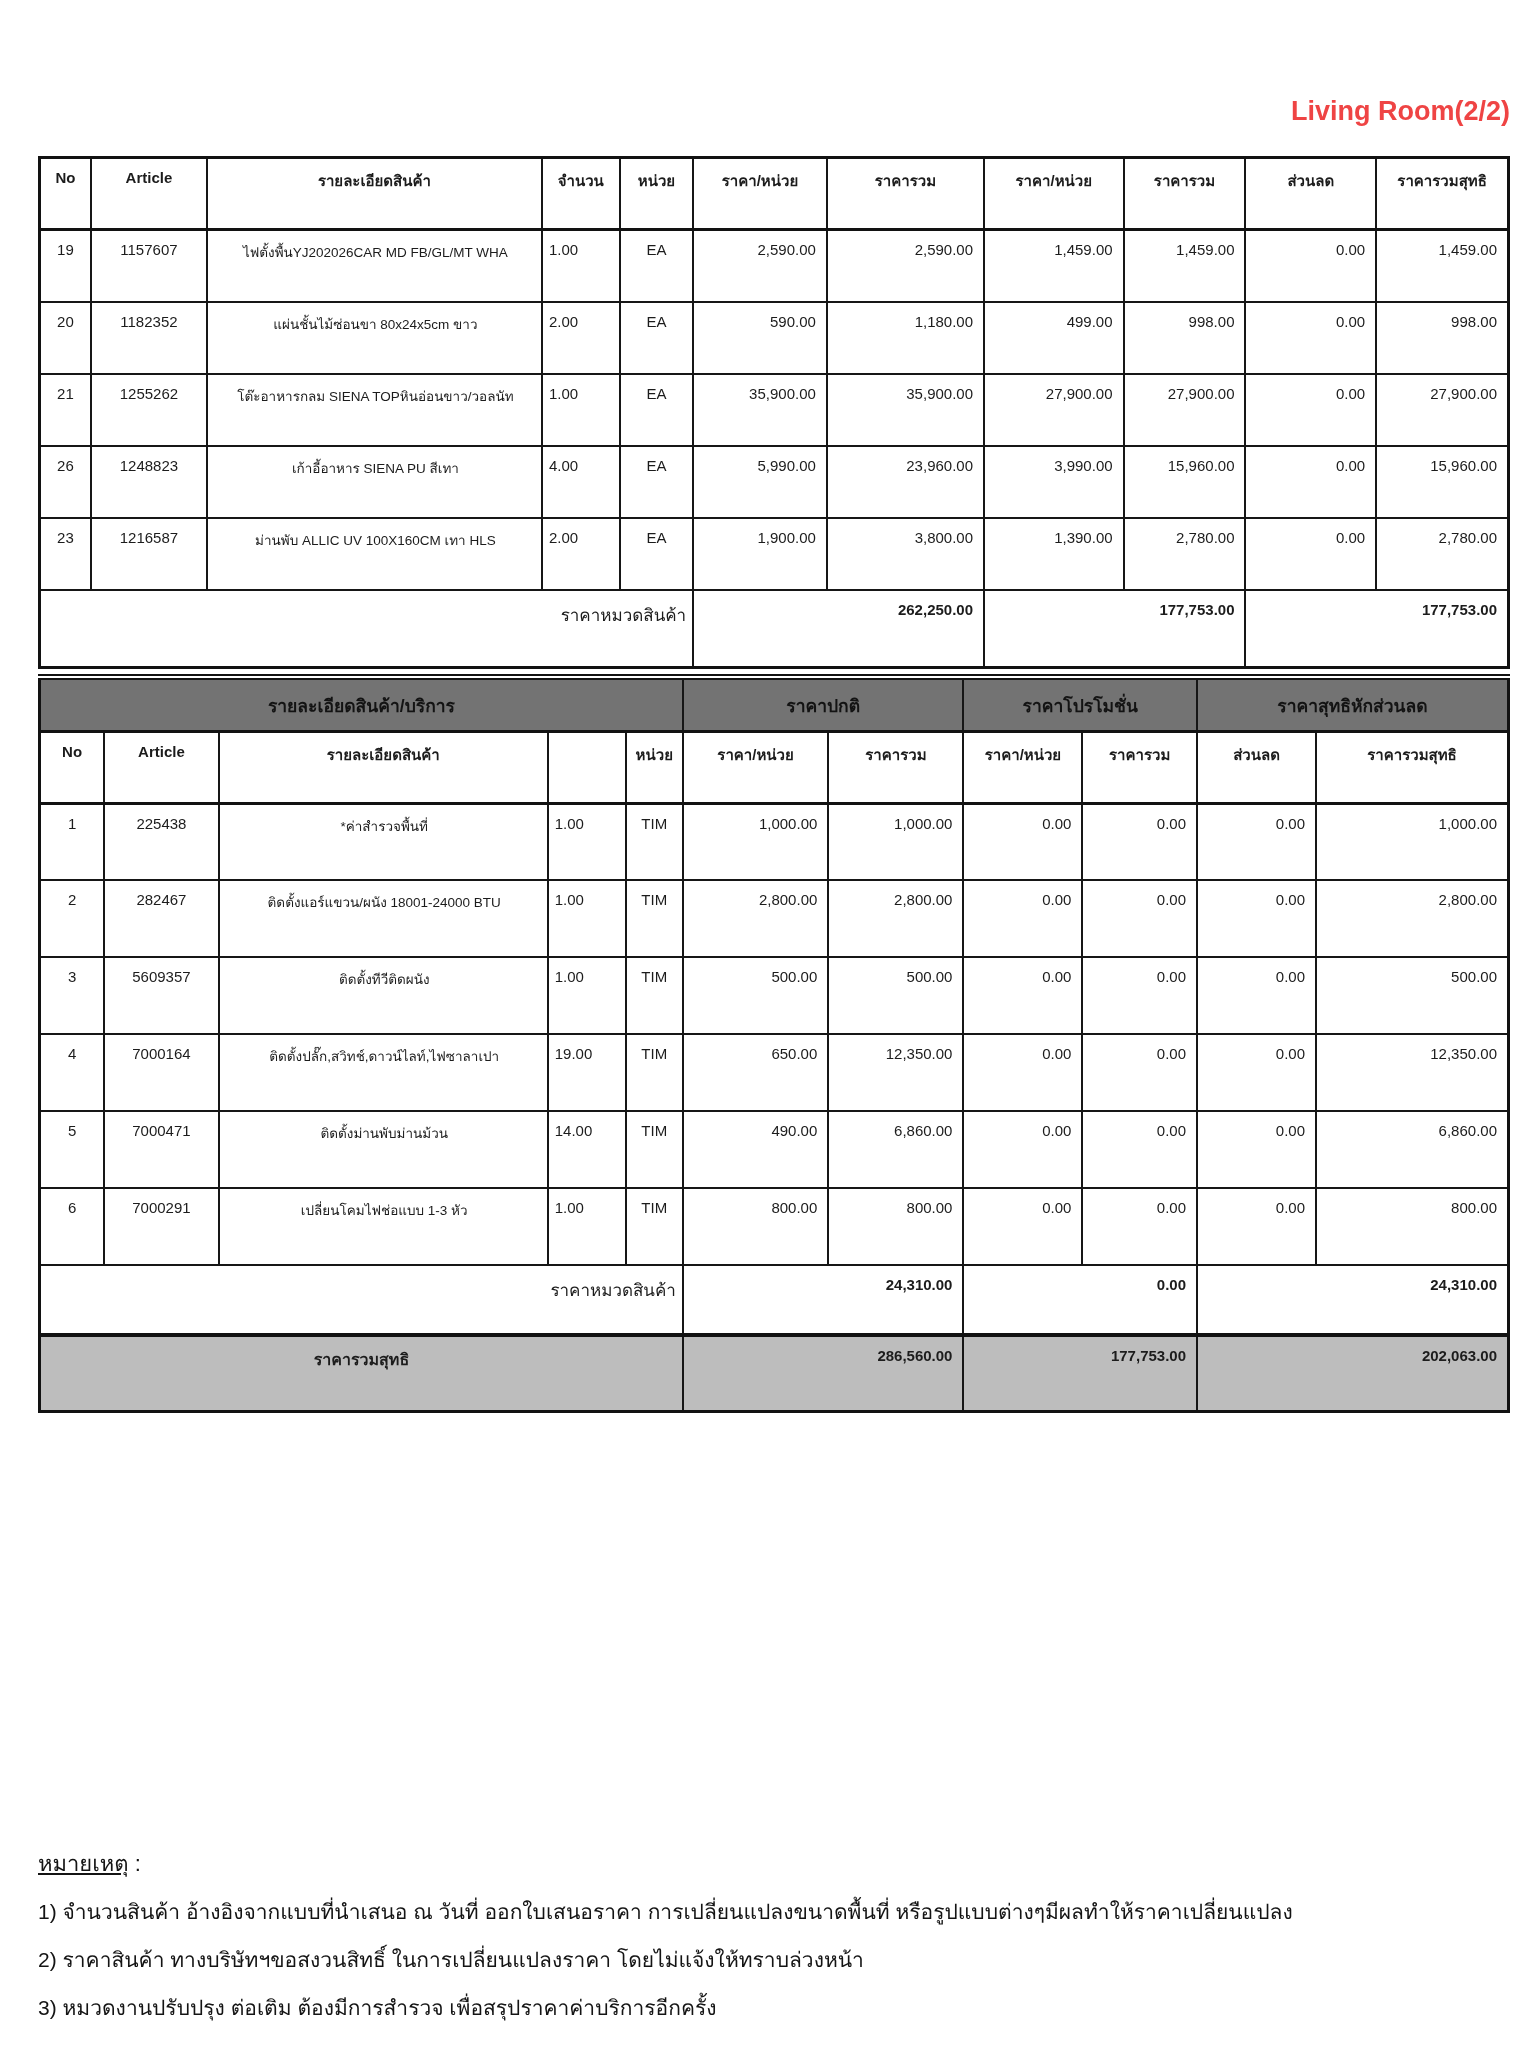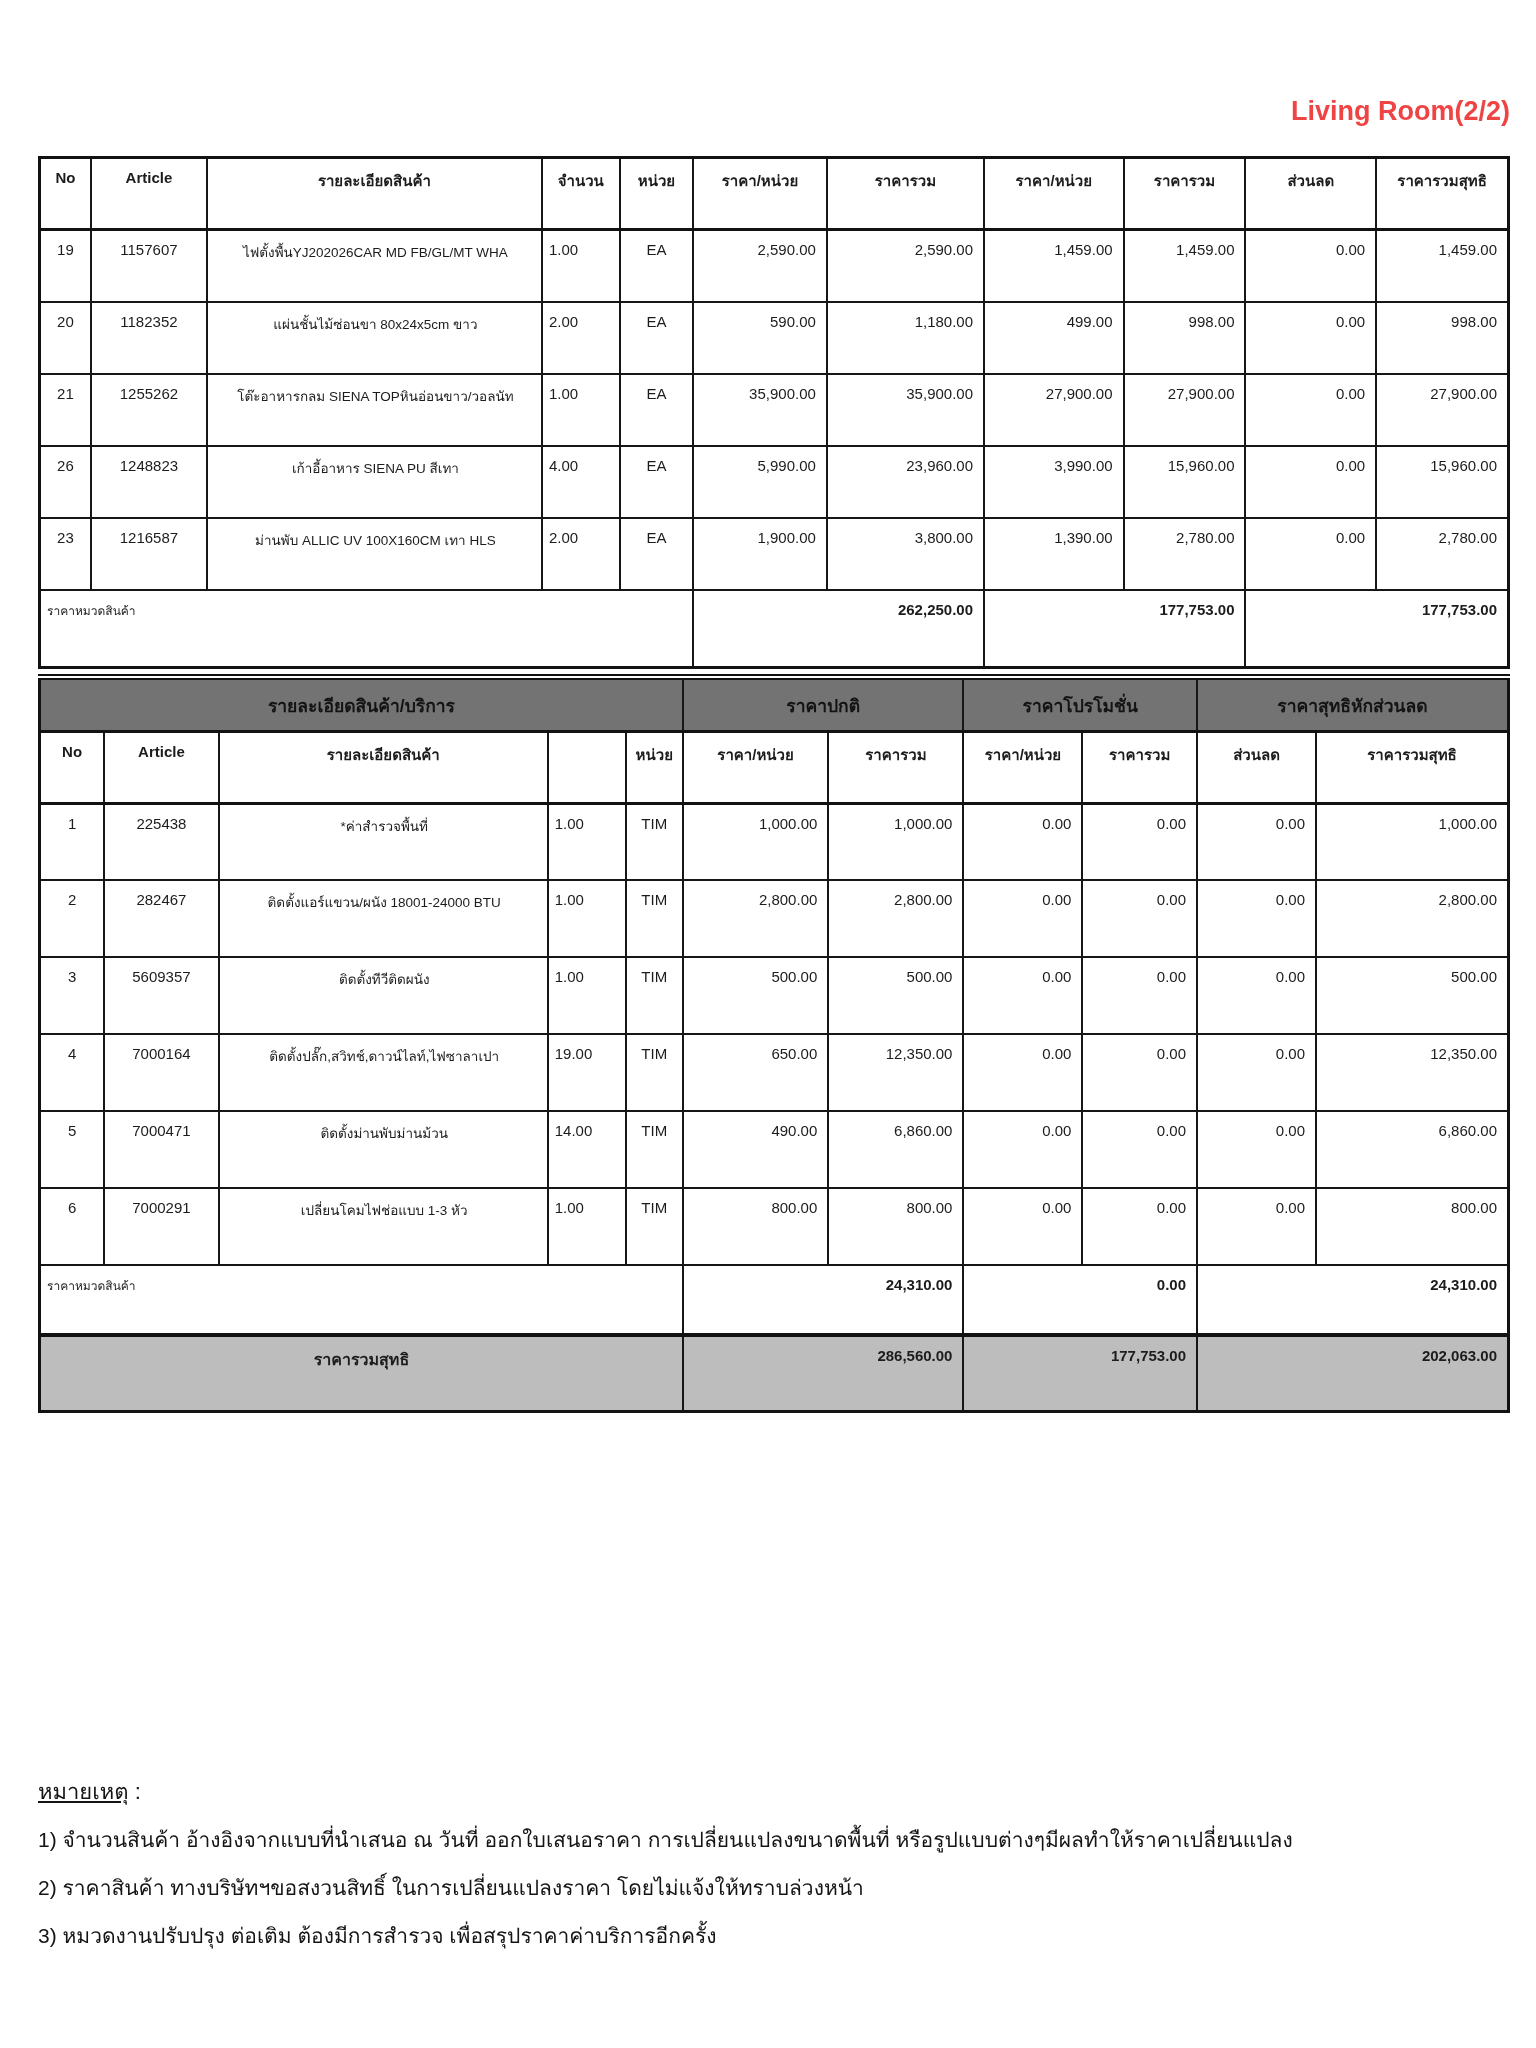--- a/index.html
+++ b/index.html
@@ -28,35 +28,35 @@
   #t1 tbody tr.item{height:72px;}
   #t2 tbody tr.item{height:77px;}
   .c-no{text-align:center;}
   .c-art{text-align:center;}
   .c-desc{text-align:center;font-size:13.5px;padding-left:4px;padding-right:2px;}
   .c-qty{text-align:left;padding-right:22px;}
   .c-unit{text-align:center;}
   .c-num{text-align:right;padding-right:10px;}
   tr.summary{height:78px;}
   tr.summary td{font-size:15px;}
-  tr.summary .sum-label{text-align:left;font-size:12px;}
+  tr.summary .sum-label{text-align:right;font-size:17px;}
   tr.summary .c-num{font-weight:bold;}
   tr.band{height:54px;}
   tr.band td{
     background:#737373;font-weight:bold;text-align:center;font-size:17.5px;
     border-top:6px double #121212;border-bottom:3px solid #121212;
     padding-top:12px;color:#131313;
   }
   tr.grand{height:76px;}
   tr.grand td{
     background:#bdbdbd;font-weight:bold;border-top:4px solid #121212;
   }
   tr.grand .sum-label{text-align:center;font-size:16px;}
   #t2 tr.summary{height:70px;}
-  .notes{position:absolute;left:38px;top:1774px;width:1470px;color:#141414;}
+  .notes{position:absolute;left:38px;top:1846px;width:1470px;color:#141414;}
   .notes-head{font-size:22px;margin-bottom:14px;}
   .notes-head .u{text-decoration:underline;}
   .note-line{font-size:21px;margin-bottom:15px;white-space:nowrap;overflow:hidden;}
 </style>
 </head>
 <body>
 
 <div class="page">
 
   <div class="title">Living Room(2/2)</div>

